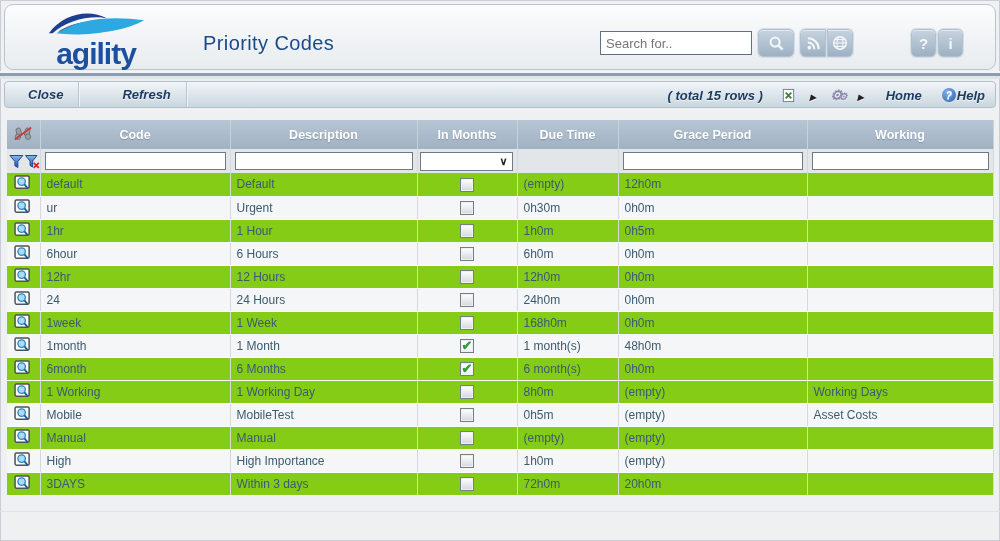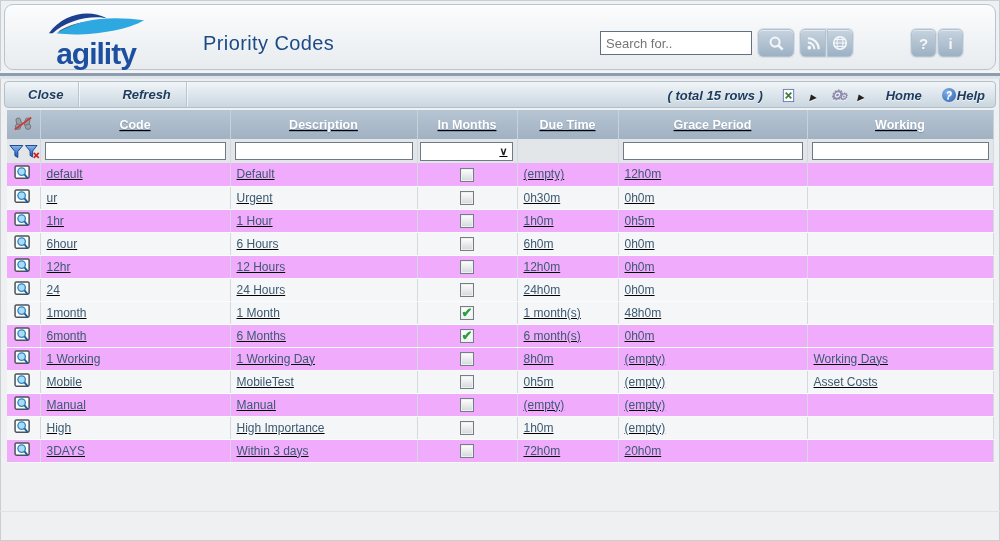--- a/index.html
+++ b/index.html
@@ -60,31 +60,31 @@
   .mini-arrow { font-size:8px; color:#222; line-height:10px; cursor:pointer; }
   .gears { color:#8d89ad; cursor:pointer; letter-spacing:-4px; }
   .gear-big { font-size:14px; } .gear-small { font-size:10px; }
   .tb-home { margin-left:8px; cursor:pointer; }
   .tb-help { display:flex; align-items:center; margin-left:6px; cursor:pointer; }
   .help-circle { display:inline-flex; align-items:center; justify-content:center;
     width:14px; height:14px; border-radius:50%;
     background: radial-gradient(circle at 35% 30%, #7fb0e8, #2d5fb0);
     color:#fff; font-size:10px; font-weight:bold; margin-right:1px; }
   
-  table.grid { position:absolute; left:7px; top:110px; width:986px;
-    border-collapse:collapse; table-layout:fixed;text-decoration:underline; }
+  table.grid { position:absolute; left:7px; top:120px; width:986px;
+    border-collapse:collapse; table-layout:fixed; }
   .grid th {
     height:29px; background: linear-gradient(180deg,#b7c5d3,#a0b1c2);
     color:#fff; font-size:12.5px; font-weight:bold; text-align:center;
     border-right:1px solid #c7d2db; text-shadow:0 1px 1px #7f93a8; cursor:pointer;
   }
   .grid td { height:23px; font-size:12px; color:#3c5a70; padding:0 0 0 6px;
     border-right:1px solid #d3d9de; overflow:hidden; white-space:nowrap; }
   tr.filter td { height:24px; background:#e3e6e9; padding:0; }
-  tr.odd  td { background:#f0abfc; border-bottom:1px solid #f6f8f9; }
+  tr.odd  td { background:#84cc16; border-bottom:1px solid #f6f8f9; }
   tr.even td { background:#f4f6f8; border-bottom:1px solid #fbfcfd; }
   td.center { text-align:center; padding:0; }
   .finput { width:calc(100% - 8px); margin:0 4px; height:18px; border:1px solid #6e7b86;
     font:12px "Liberation Sans",sans-serif; color:#1c4f9c; padding:0 3px; background:#fff; }
   .fselect { margin:0 4px 0 2px; height:19px; background:#fff; border:1px solid #6e7b86;
     display:flex; align-items:center; justify-content:flex-end; padding-right:4px; cursor:pointer; }
   .chevron { font-size:11px; font-weight:bold; color:#222; line-height:10px; }
   .funnels { display:flex; align-items:center; padding-left:2px; gap:1px; }
   .magbtn { display:inline-block; cursor:pointer; line-height:0; }
   .cb { display:inline-block; width:14px; height:14px; border:1px solid #767d83;
@@ -306,20 +306,33 @@
               <circle cx="8" cy="7" r="4" fill="#aadcf5" stroke="#2e86c0" stroke-width="1.4"></circle>
               <line x1="11" y1="10" x2="14.5" y2="14.2" stroke="#1b5e9a" stroke-width="2"></line>
             </svg></span></td>
         <td>24</td>
         <td>24 Hours</td>
         <td class="center"><span class="cb"></span></td>
         <td>24h0m</td>
         <td>0h0m</td>
         <td></td>
       </tr>
+      <tr class="odd">
+        <td class="center"><span class="magbtn"><svg width="19" height="15" viewBox="0 0 20 16">
+              <rect x="1" y="1" width="15" height="13" rx="1.5" fill="#fcfdfe" stroke="#4d5358" stroke-width="1.6"></rect>
+              <circle cx="8" cy="7" r="4" fill="#aadcf5" stroke="#2e86c0" stroke-width="1.4"></circle>
+              <line x1="11" y1="10" x2="14.5" y2="14.2" stroke="#1b5e9a" stroke-width="2"></line>
+            </svg></span></td>
+        <td>1week</td>
+        <td>1 Week</td>
+        <td class="center"><span class="cb"></span></td>
+        <td>168h0m</td>
+        <td>0h0m</td>
+        <td></td>
+      </tr>
       <tr class="even">
         <td class="center"><span class="magbtn"><svg width="19" height="15" viewBox="0 0 20 16">
               <rect x="1" y="1" width="15" height="13" rx="1.5" fill="#fcfdfe" stroke="#4d5358" stroke-width="1.6"></rect>
               <circle cx="8" cy="7" r="4" fill="#aadcf5" stroke="#2e86c0" stroke-width="1.4"></circle>
               <line x1="11" y1="10" x2="14.5" y2="14.2" stroke="#1b5e9a" stroke-width="2"></line>
             </svg></span></td>
         <td>1month</td>
         <td>1 Month</td>
         <td class="center"><span class="cb on">✔</span></td>
         <td>1 month(s)</td>

